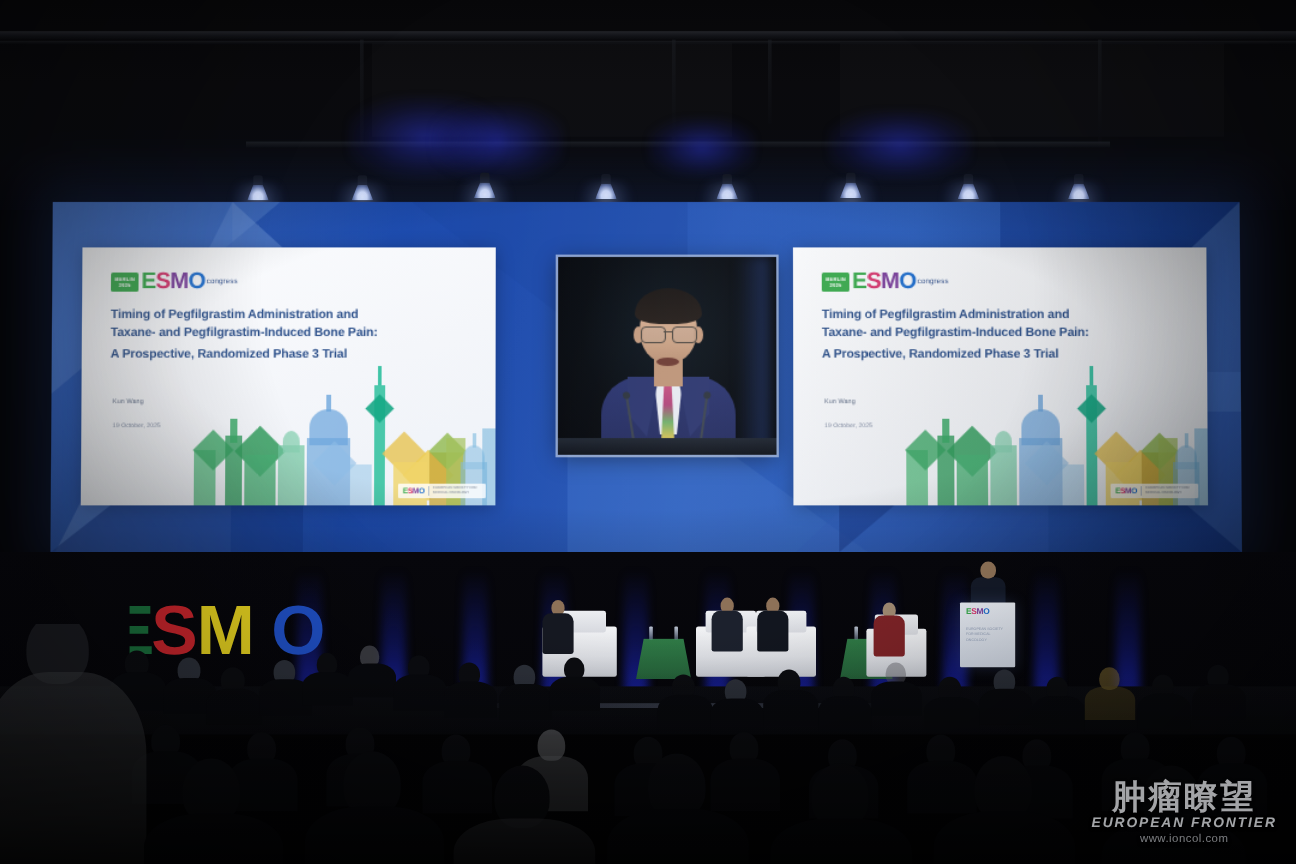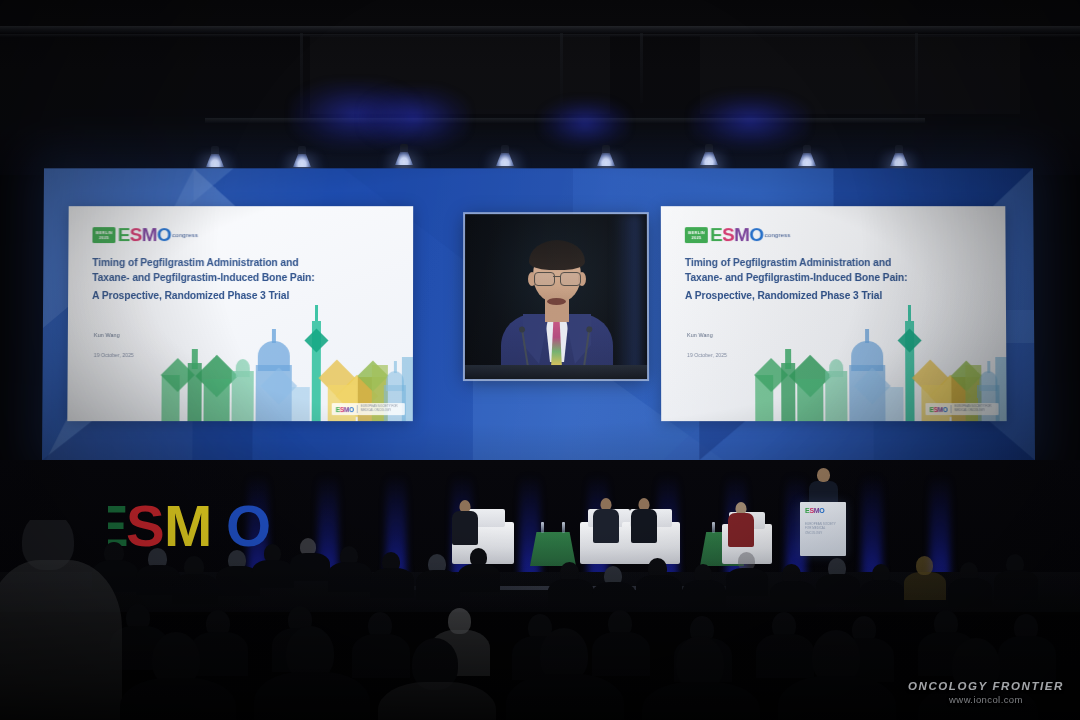--- a/index.html
+++ b/index.html
@@ -829,17 +829,18 @@
     <div class="head" style="left:812px;top:110px;width:48px;height:54px;"></div>
     <div class="shoulders" style="left:778px;top:156px;width:118px;height:74px;"></div>
     <div class="head" style="left:952px;top:118px;width:48px;height:54px;"></div>
     <div class="shoulders" style="left:918px;top:164px;width:120px;height:70px;"></div>
   </div>
 
   <div id="grade"></div>
   <div id="bottom-fade"></div>
 
   <div id="watermark">
-    <div class="wm-en">ONCOLOGY FRONTIER</div>
+    <div class="wm-cn">肿瘤瞭望</div>
+    <div class="wm-en">EUROPEAN FRONTIER</div>
     <div class="wm-url">www.ioncol.com</div>
   </div>
 
 </div>
 
 </body></html>

